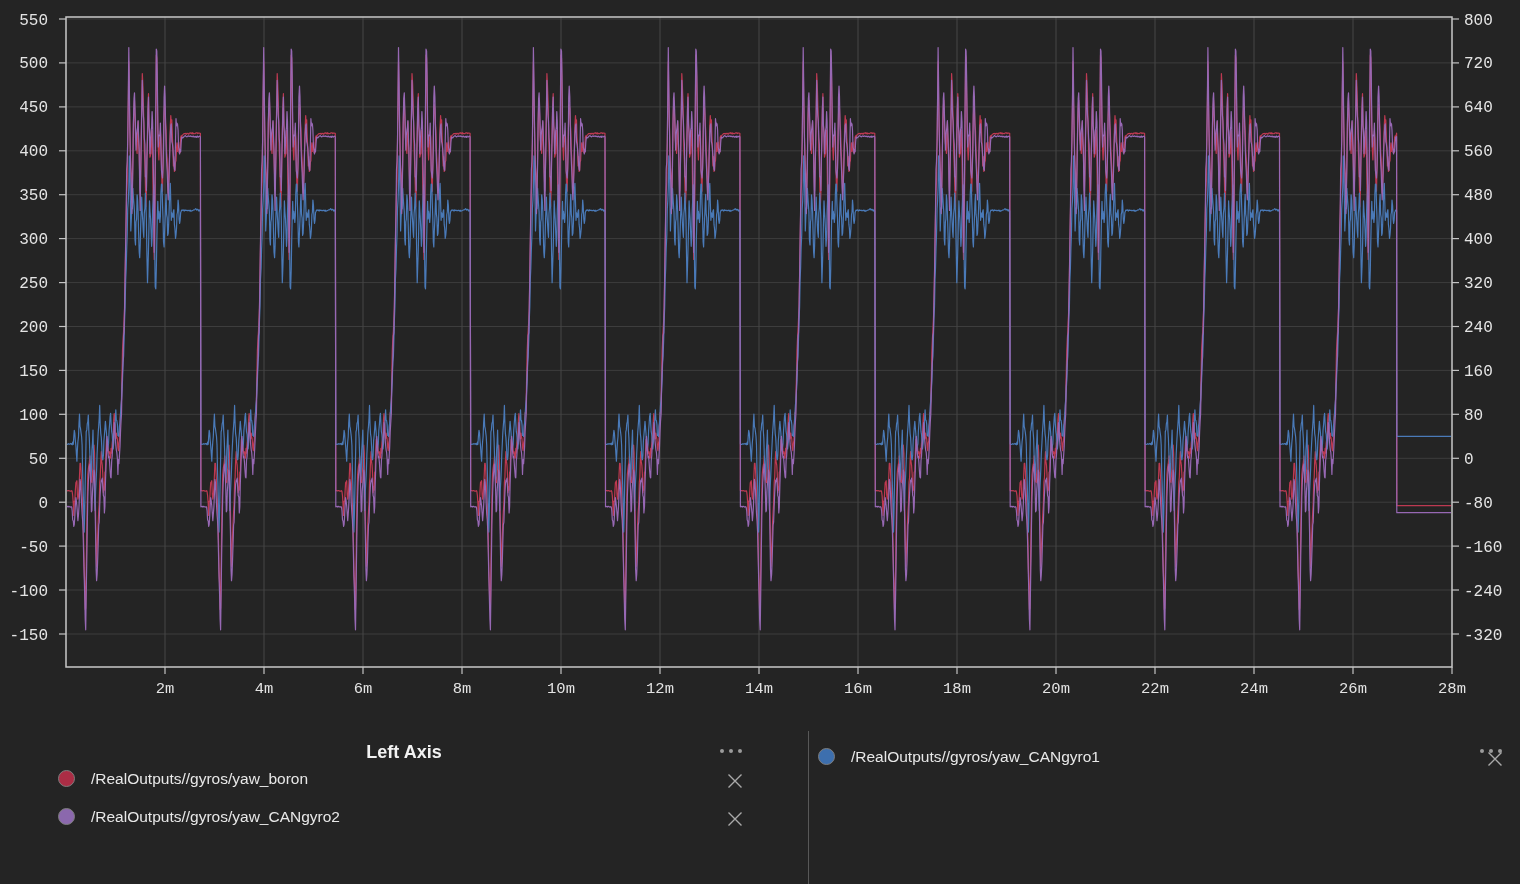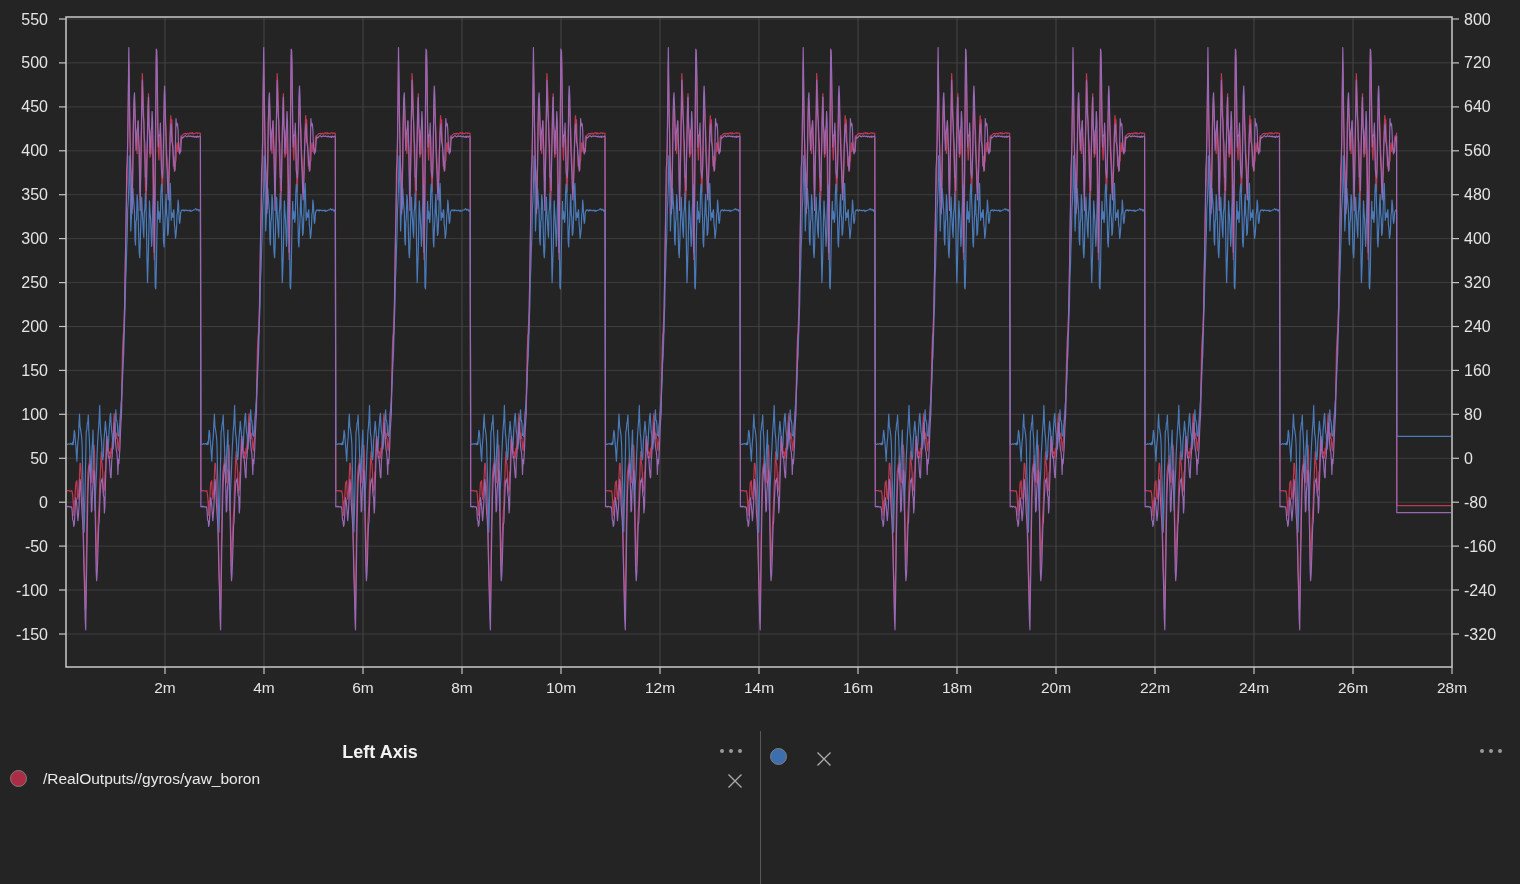--- a/index.html
+++ b/index.html
@@ -1,21 +1,21 @@
 <!DOCTYPE html>
 <html><head>
 <meta charset="utf-8">
 <style>
   html,body{margin:0;padding:0;background:#242424;width:1520px;height:884px;overflow:hidden;
     font-family:"Liberation Sans",sans-serif;-webkit-font-smoothing:antialiased;}
-  .chart-wrap{position:relative;width:1476px;height:705px;}
+  .chart-wrap{position:relative;width:1476px;height:705px;font-family:Liberation Mono, monospace;}
   .chart-wrap svg{display:block;}
   svg text{fill:#e4e4e4;}
   .legend{display:flex;width:1520px;height:179px;color:#e8e8e8;}
-  .legend-section{flex:1 1 0;position:relative;padding-top:36px;min-width:0;}
+  .legend-section{flex:1 1 0;position:relative;padding-top:36px;min-width:0;margin-left:48px;}
   .legend-section + .legend-section::before{content:"";position:absolute;left:0;top:26px;bottom:0;width:1px;background:#585858;}
   .legend-title{text-align:center;font-weight:bold;font-size:18px;line-height:22px;color:#f2f2f2;}
   .ellipsis{position:absolute;right:18px;top:44px;display:flex;gap:5px;cursor:pointer;}
   .ellipsis .dot{width:4px;height:4px;border-radius:50%;background:#9b9b9b;}
   .items{margin-top:7px;}
   .legend-item{display:flex;align-items:flex-start;height:38px;padding:0 14px 0 10px;}
   .swatch{width:15px;height:15px;border-radius:50%;border:1px solid #7d7d7d;margin-right:16px;flex:none;cursor:pointer;}
   .field-label{font-size:15.5px;color:#e8e8e8;white-space:nowrap;overflow:hidden;flex:1 1 auto;}
   .strike{text-decoration:line-through;}
   .close-btn{margin-left:10px;flex:none;cursor:pointer;line-height:0;}
@@ -160,30 +160,38 @@
         <span class="dot"></span>
       </div>
     <div class="items">
         <div class="legend-item">
           <span class="swatch" style="background: rgb(171, 45, 69);"></span>
           <span class="field-label">/RealOutputs//gyros/yaw_boron</span>
           <span class="close-btn"><svg width="22" height="22" viewBox="0 0 22 22">
               <path d="M4.5 4.5 L17.5 17.5 M17.5 4.5 L4.5 17.5" stroke="#a9a9a9" stroke-width="1.4" fill="none"></path>
             </svg></span>
         </div>
+        <div class="legend-item">
+          <span class="swatch" style="background: rgb(139, 104, 173);"></span>
+          <span class="field-label">/RealOutputs//gyros/yaw_CANgyro2</span>
+          <span class="close-btn"><svg width="22" height="22" viewBox="0 0 22 22">
+              <path d="M4.5 4.5 L17.5 17.5 M17.5 4.5 L4.5 17.5" stroke="#a9a9a9" stroke-width="1.4" fill="none"></path>
+            </svg></span>
+        </div>
       </div>
   </div>
   <div class="legend-section">
     <div class="ellipsis">
         <span class="dot"></span>
         <span class="dot"></span>
         <span class="dot"></span>
       </div>
     <div class="items">
         <div class="legend-item">
           <span class="swatch" style="background: rgb(61, 111, 174);"></span>
+          <span class="field-label">/RealOutputs//gyros/yaw_CANgyro1</span>
           <span class="close-btn"><svg width="22" height="22" viewBox="0 0 22 22">
               <path d="M4.5 4.5 L17.5 17.5 M17.5 4.5 L4.5 17.5" stroke="#a9a9a9" stroke-width="1.4" fill="none"></path>
             </svg></span>
         </div>
       </div>
   </div>
 </div>
 
 </body></html>

